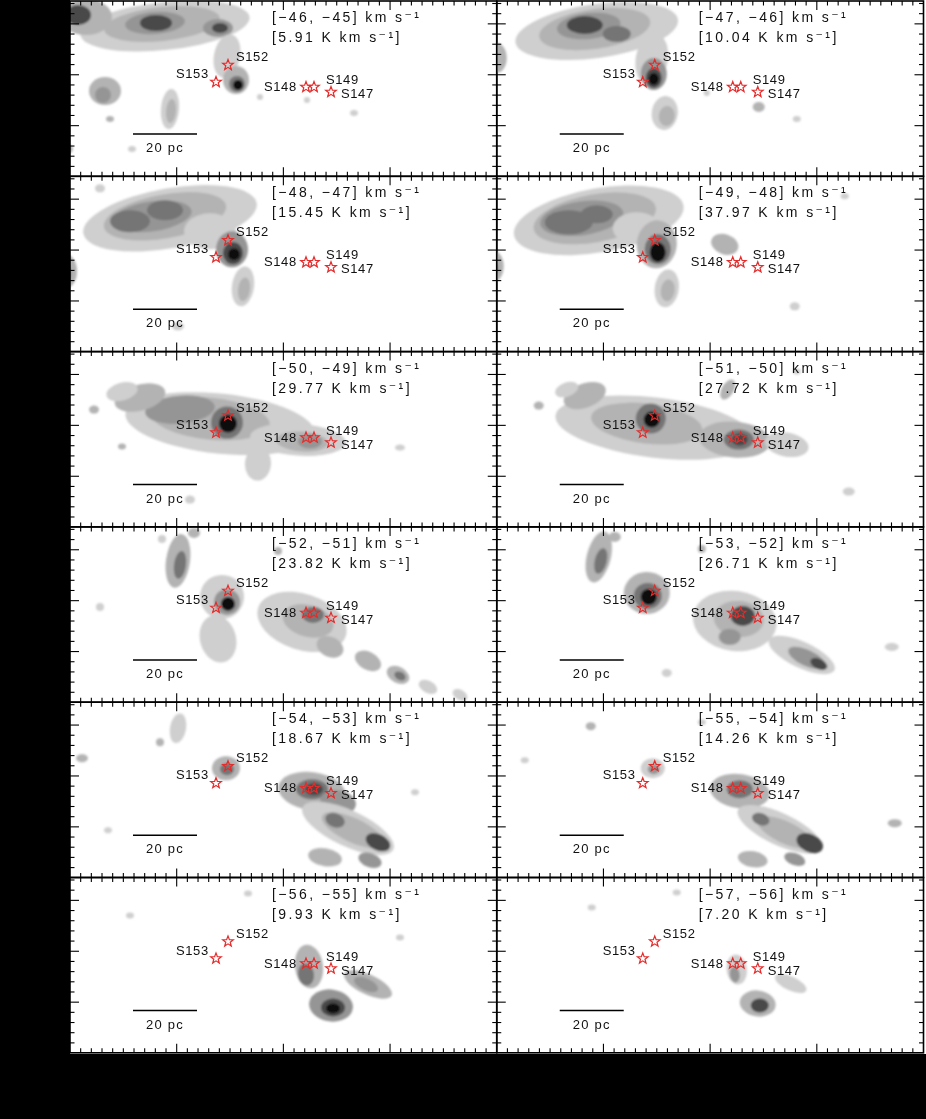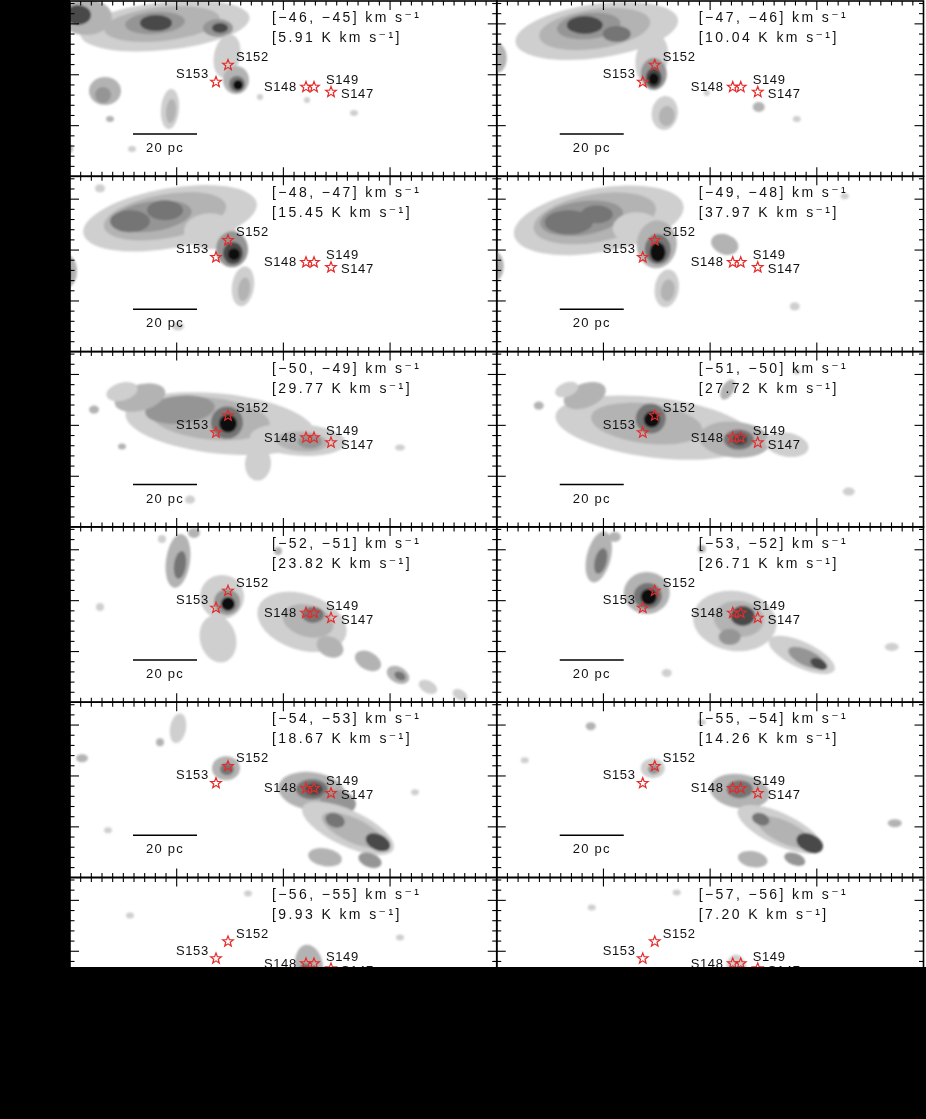--- a/index.html
+++ b/index.html
@@ -1,16 +1,16 @@
 <!DOCTYPE html>
 <html><head>
 <meta charset="utf-8">
 <style>
   html,body{margin:0;padding:0;background:#000;}
-  .canvas{position:relative;width:926px;height:967px;background:#000;overflow:hidden;
+  .canvas{position:relative;width:926px;height:1119px;background:#000;overflow:hidden;
           font-family:"Liberation Sans",sans-serif;}
   svg text{font-family:"Liberation Sans","DejaVu Sans",sans-serif;fill:#111;}
   .hdr{font-size:14px;letter-spacing:2.4px;}
   .starlab{font-size:13px;letter-spacing:0.6px;}
   .scalelab{font-size:13px;letter-spacing:1.2px;}
 </style>
 </head>
 <body>
 
 <div class="canvas">

